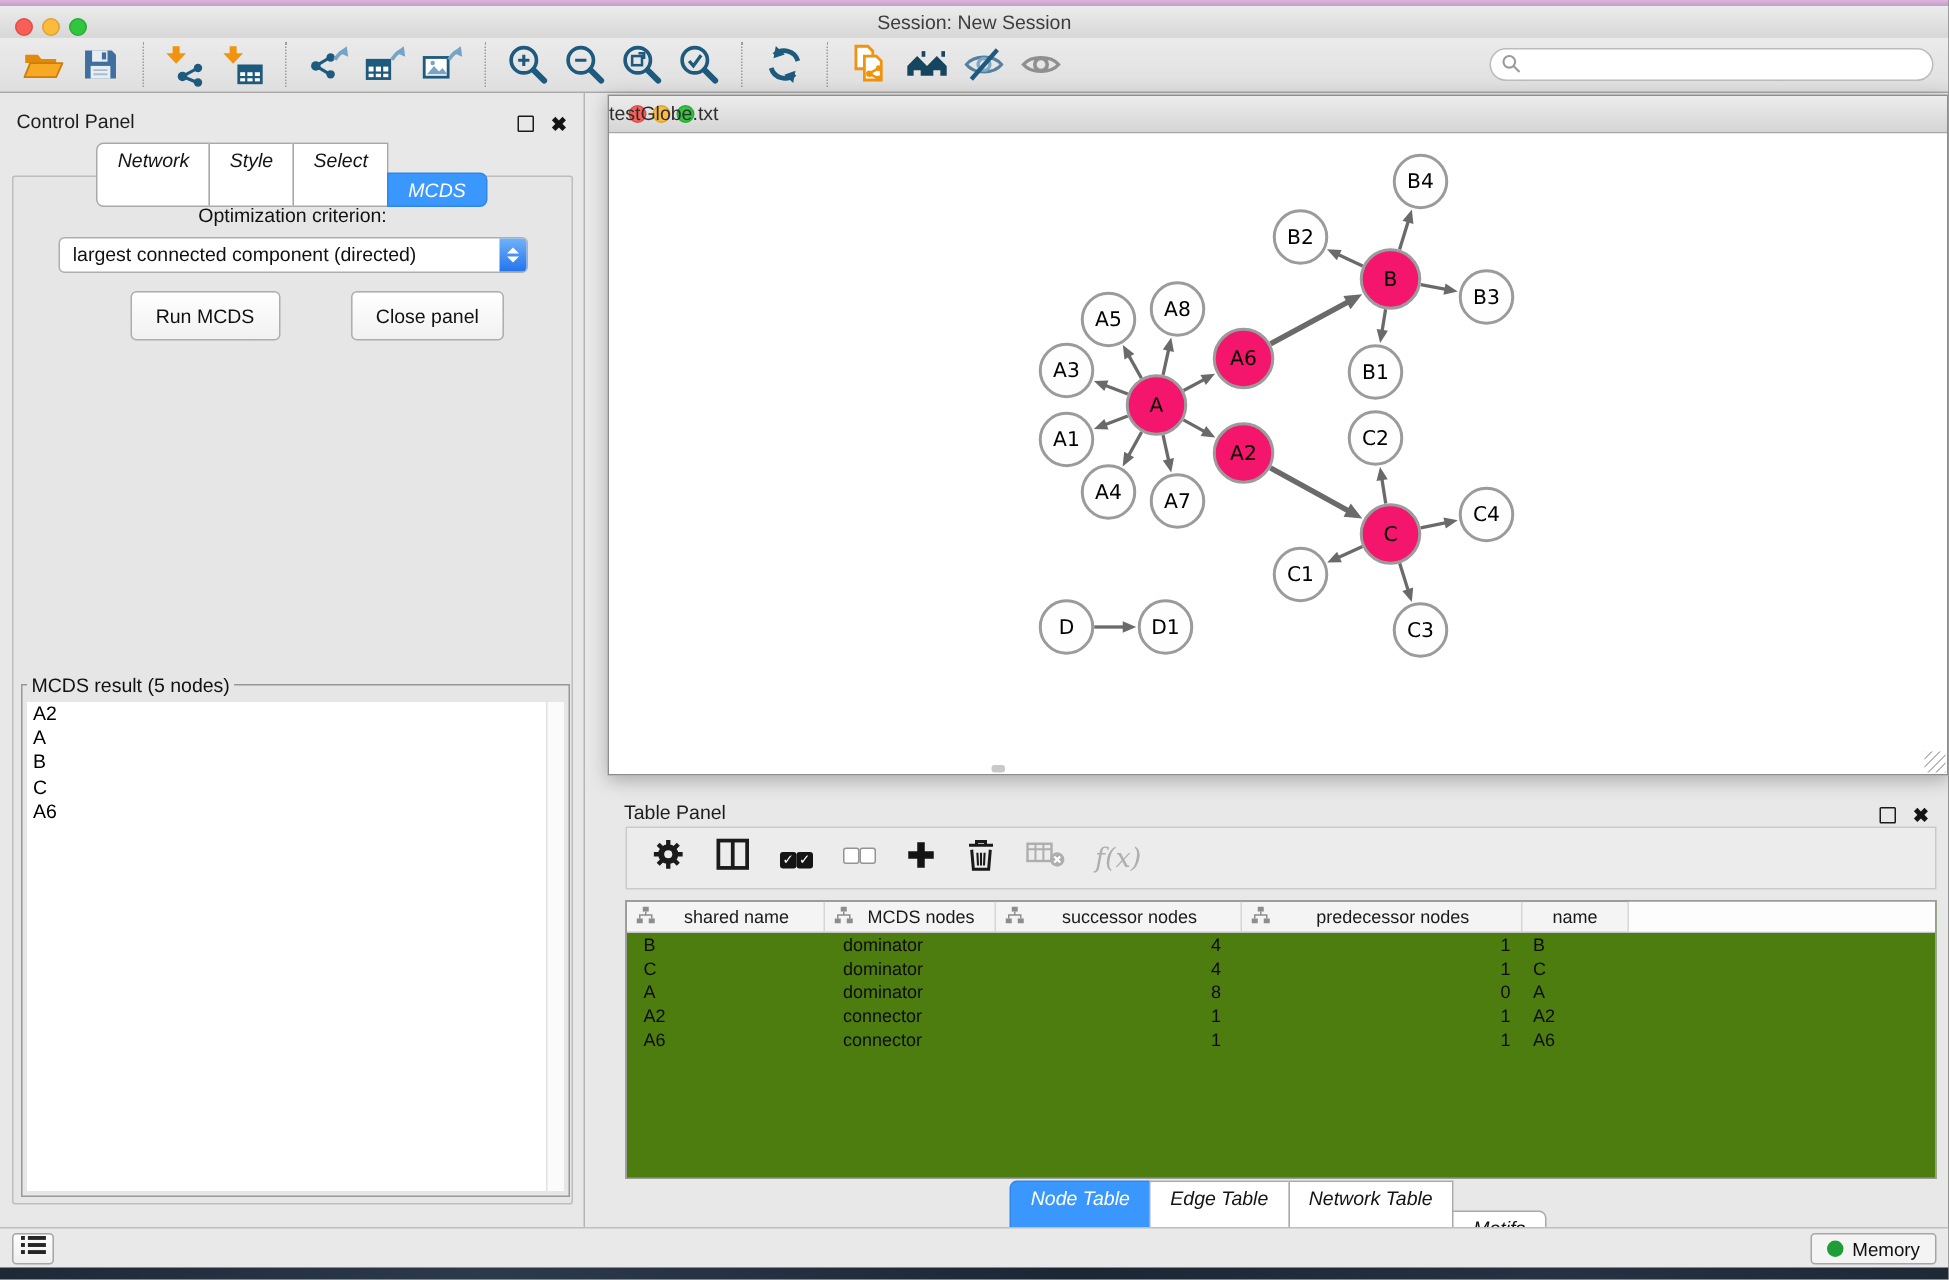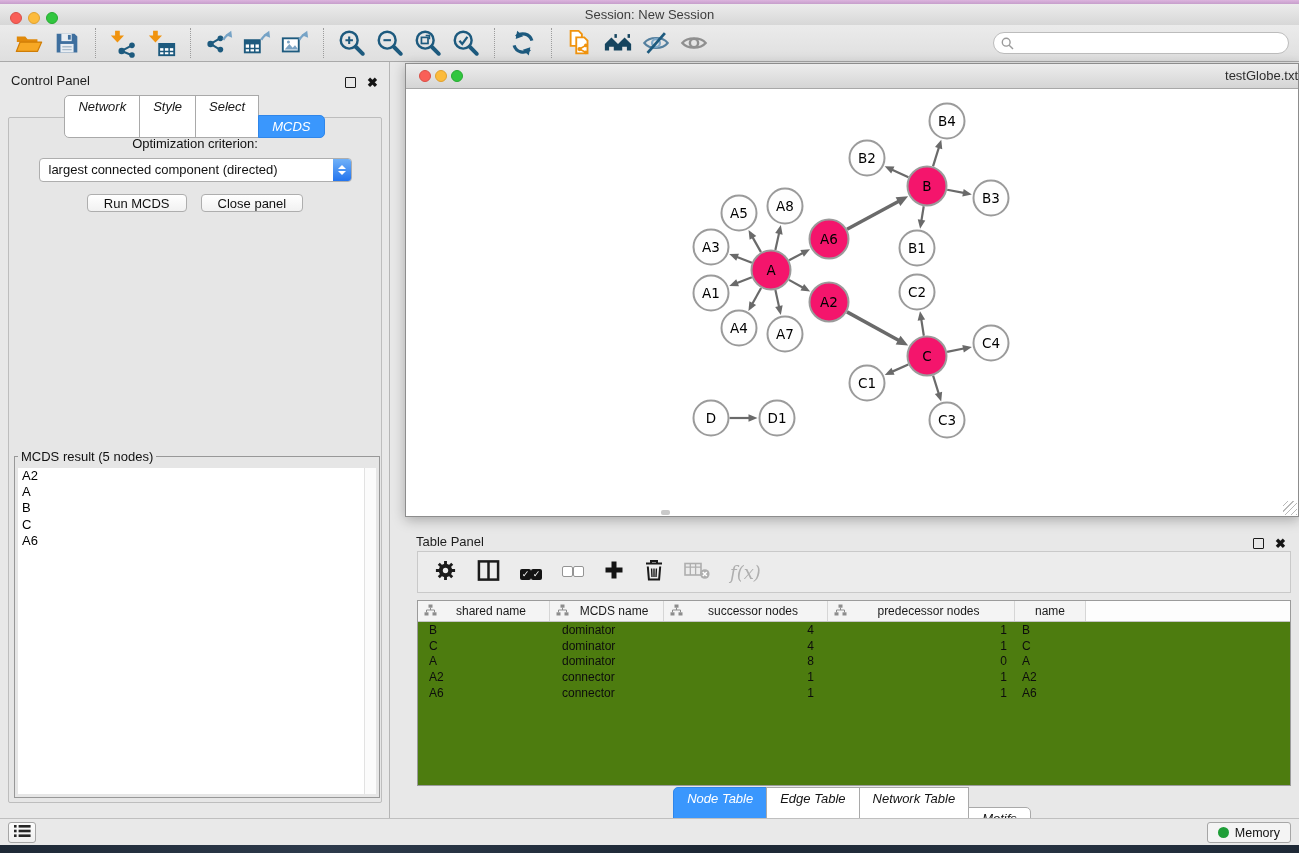--- a/index.html
+++ b/index.html
@@ -49,34 +49,34 @@
   .opt-label{margin-top:18px;text-align:center;font-size:13px;color:#111;}
   .combo{position:relative;margin:7px auto 0;width:313px;height:24px;background:#fff;
       border:1px solid #aeaeae;border-radius:4px;box-sizing:border-box;}
   .combo-text{position:absolute;left:9px;top:0;line-height:22px;font-size:13px;color:#111;white-space:nowrap;}
   .combo-spin{position:absolute;right:0;top:0;bottom:0;width:18px;border-radius:0 3px 3px 0;
       background:linear-gradient(#70b1f8,#2374ee);display:flex;flex-direction:column;align-items:center;justify-content:center;}
   .combo-spin i{display:block;width:0;height:0;border-left:4px solid transparent;border-right:4px solid transparent;}
   .combo-spin .up{border-bottom:4.5px solid #fff;margin-bottom:2.5px;}
   .combo-spin .dn{border-top:4.5px solid #fff;}
   .btn-row{margin-top:12px;display:flex;justify-content:center;gap:14px;}
-  .mbtn{height:18px;padding:0 16px;font-size:13px;font-family:"Liberation Sans",sans-serif;color:#111;
-      background:linear-gradient(#ffffff,#f1f1f1);border:1px solid #aeaeae;border-radius:4px;}
+  .mbtn{height:33px;padding:0 16px;font-size:13px;font-family:"Liberation Sans",sans-serif;color:#111;
+      background:linear-gradient(#ffffff,#f1f1f1);border:1px solid #aeaeae;border-radius:4px;margin-left:33px;}
   .mcds-box{position:absolute;left:5px;right:1px;top:331px;bottom:4px;margin:0;
       border:1px solid #989898;padding:0;background:transparent;}
   .mcds-box legend{font-size:13px;color:#111;margin-left:3px;padding:0 3px;}
   .mcds-list{position:absolute;left:3px;right:15px;top:4px;bottom:3px;background:#fff;overflow:hidden;}
   .mcds-item{font-size:13px;color:#000;line-height:16.2px;padding-left:4px;}
   .mcds-scroll{position:absolute;right:3px;top:4px;bottom:3px;width:11px;background:#fbfbfb;border-left:1px solid #e2e2e2;}
   
   .network-window{position:absolute;left:405px;top:63px;width:894px;height:454px;box-sizing:border-box;
       background:#fff;border:1px solid #8d8d8d;box-shadow:0 3px 12px rgba(0,0,0,.28);}
   .nw-titlebar{position:relative;height:24px;background:linear-gradient(#ededed,#d5d5d5);border-bottom:1px solid #a8a8a8;}
   .nw-titlebar .tl{top:6px;}
-  .nw-title{position:absolute;left:0;right:0;top:0;height:24px;line-height:24px;text-align:right;
+  .nw-title{position:absolute;left:0;right:0;top:0;height:24px;line-height:24px;text-align:left;
       font-size:13px;color:#2e2e2e;}
   .nw-canvas{position:absolute;left:0;top:25px;right:0;bottom:0;background:#fff;overflow:hidden;}
   .hscroll-thumb{position:absolute;left:255px;bottom:1px;width:9px;height:5px;background:#c9c9c9;border-radius:2px;}
   .grip{position:absolute;right:1px;bottom:1px;width:14px;height:14px;
       background:repeating-linear-gradient(135deg,transparent 0 3px,#b9b9b9 3px 4px);}
   
   .table-panel{position:absolute;left:405px;top:523px;width:894px;height:295px;}
   .tp-toolbar{position:absolute;left:12px;right:8px;top:28px;height:42px;box-sizing:border-box;
       background:#ececec;border:1px solid #c9c9c9;display:flex;align-items:center;gap:20px;padding:0 16px;}
   .tp-tool{display:flex;align-items:center;gap:3px;}
@@ -589,21 +589,21 @@
               </svg></span>
             <span class="lbl">shared name</span>
           </div>
           <div class="th-cell" style="width:114px;flex:0 0 114px">
             <span><svg width="13" height="12" viewBox="0 0 13 12" style="margin-right:2px;flex:0 0 auto">
                 <rect x="4.5" y="0.5" width="4" height="3.2" fill="#8d8d8d"></rect>
                 <path d="M6.5 3.7 V6 M2.5 8.3 V6 H10.5 V8.3" stroke="#8d8d8d" fill="none"></path>
                 <rect x="0.5" y="8.3" width="4" height="3.2" fill="#8d8d8d"></rect>
                 <rect x="8.5" y="8.3" width="4" height="3.2" fill="#8d8d8d"></rect>
               </svg></span>
-            <span class="lbl">MCDS name</span>
+            <span class="lbl">MCDS nodes</span>
           </div>
           <div class="th-cell" style="width:164px;flex:0 0 164px">
             <span><svg width="13" height="12" viewBox="0 0 13 12" style="margin-right:2px;flex:0 0 auto">
                 <rect x="4.5" y="0.5" width="4" height="3.2" fill="#8d8d8d"></rect>
                 <path d="M6.5 3.7 V6 M2.5 8.3 V6 H10.5 V8.3" stroke="#8d8d8d" fill="none"></path>
                 <rect x="0.5" y="8.3" width="4" height="3.2" fill="#8d8d8d"></rect>
                 <rect x="8.5" y="8.3" width="4" height="3.2" fill="#8d8d8d"></rect>
               </svg></span>
             <span class="lbl">successor nodes</span>
           </div>

